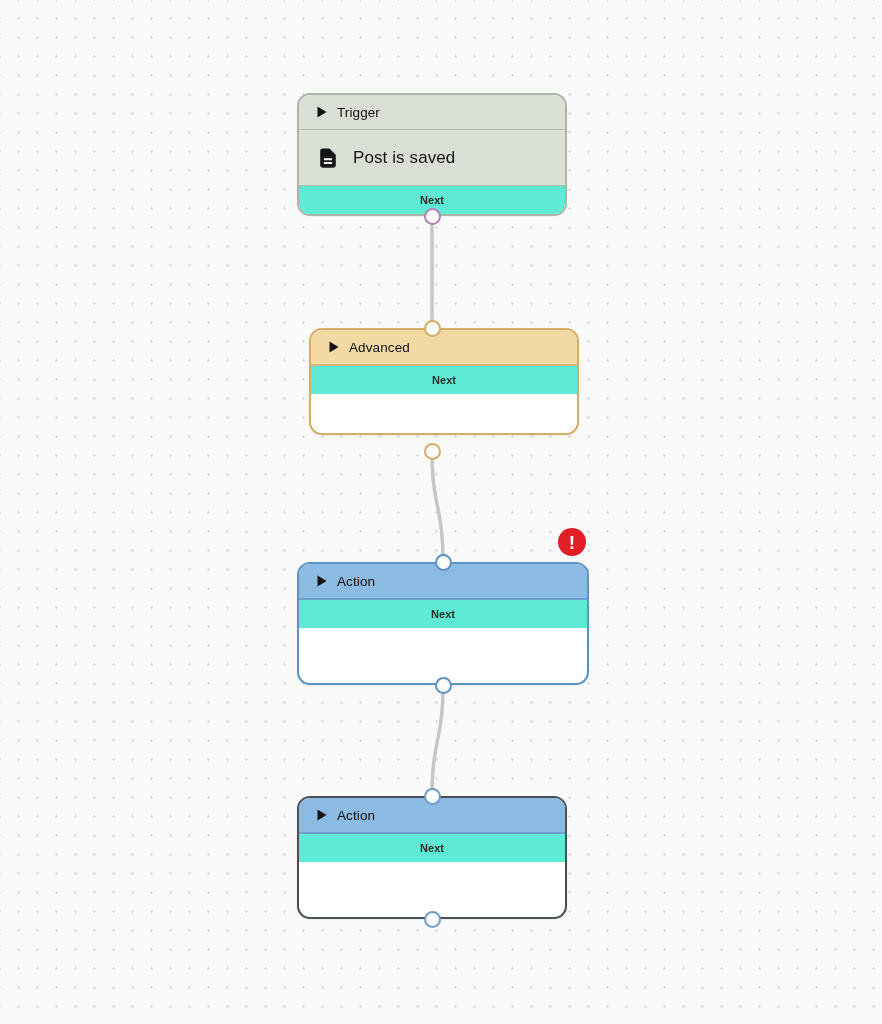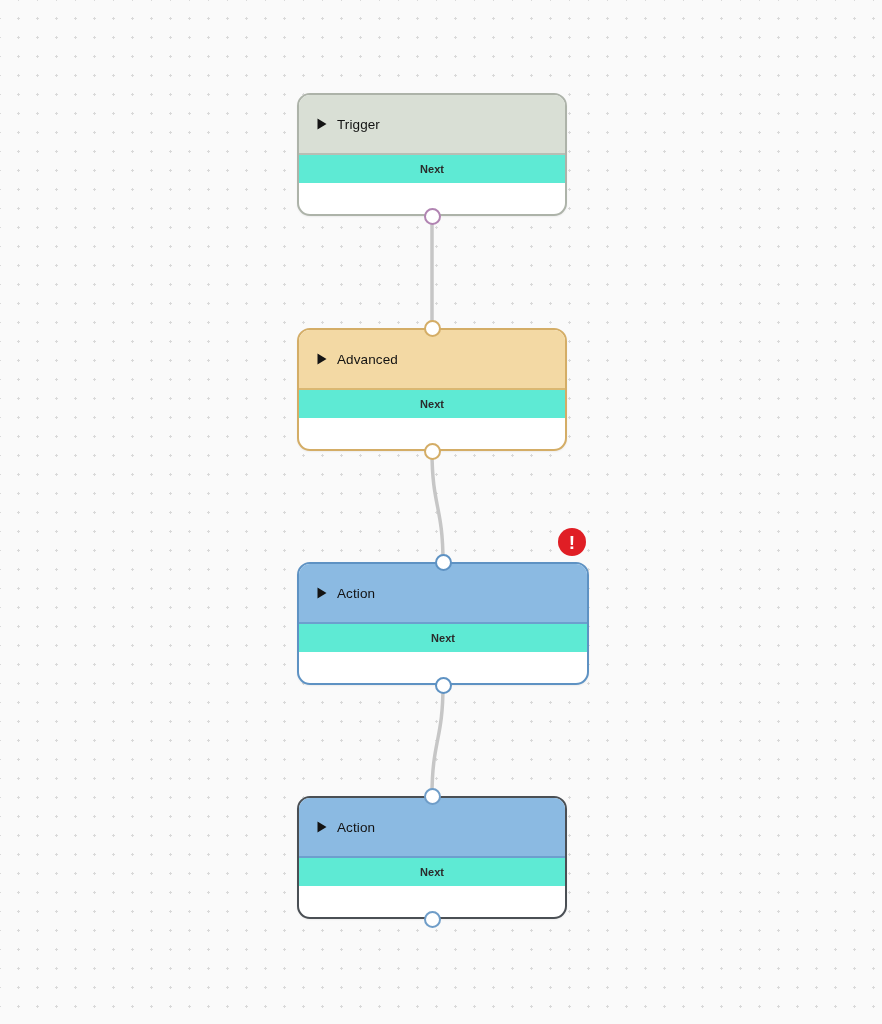--- a/index.html
+++ b/index.html
@@ -28,21 +28,21 @@
     background:#ffffff;
     overflow:hidden;
     box-shadow:0 1px 2px rgba(0,0,0,0.06);
     cursor:pointer;
   }
   .node-header{
     height:34px;flex:0 0 34px;
     background:var(--fill);
     border-bottom:1px solid var(--divider);
     display:flex;align-items:center;
-    padding:12px 18px;gap:10px;
+    padding:0 18px;gap:10px;
   }
   .node-kind{font-size:13.5px;font-weight:500;color:#121212;letter-spacing:.1px;}
   .play-icon{display:inline-flex;width:10px;height:12px;}
   .node-body{
     flex:1 1 auto;
     background:var(--fill);
     display:flex;align-items:center;
     padding:0 18px;gap:14px;
   }
   .body-icon{display:inline-flex;width:22px;height:22px;}
@@ -84,26 +84,36 @@
     </svg>
 <div class="node" style="left: 297px; top: 93px; width: 270px; height: 123px; --fill: #d9dfd5; --border: #adb3a9; --divider: #b8beb4;">
     <div class="node-header">
       <span class="play-icon">
         <svg viewBox="0 0 10 12" width="10" height="12">
             <path d="M0.5 0.5 L9.5 6 L0.5 11.5 Z" fill="#141414"></path>
           </svg>
       </span>
       <span class="node-kind">Trigger</span>
     </div>
+    <div class="node-body">
+      <span class="body-icon">
+          <svg viewBox="0 0 24 24" width="22" height="22">
+            <path d="M6 1.5 H13.5 L20.5 8.5 V20 a2.5 2.5 0 0 1 -2.5 2.5 H6 A2.5 2.5 0 0 1 3.5 20 V4 A2.5 2.5 0 0 1 6 1.5 Z" fill="#161616"></path>
+            <rect x="7.5" y="12.2" width="9" height="2.2" rx="0.6" fill="#fff"></rect>
+            <rect x="7.5" y="16.4" width="9" height="2.2" rx="0.6" fill="#fff"></rect>
+          </svg>
+        </span>
+      <span class="node-title">Post is saved</span>
+    </div>
     <div class="node-footer">
       <span class="next-label">Next</span>
     </div>
   </div>
     <div class="port" style="--port-color: #b184b2; left: 423.5px; top: 207.5px;"></div>
-    <div class="node" style="left: 297px; top: 328px; width: 270px; height: 123px; --fill: #f3d9a4; --border: #d4ad66; --divider: #dab873;">
+    <div class="node" style="left: 309px; top: 328px; width: 270px; height: 107px; --fill: #f3d9a4; --border: #d4ad66; --divider: #dab873;">
     <div class="node-header">
       <span class="play-icon">
         <svg viewBox="0 0 10 12" width="10" height="12">
             <path d="M0.5 0.5 L9.5 6 L0.5 11.5 Z" fill="#141414"></path>
           </svg>
       </span>
       <span class="node-kind">Advanced</span>
     </div>
     <div class="node-footer">
       <span class="next-label">Next</span>

